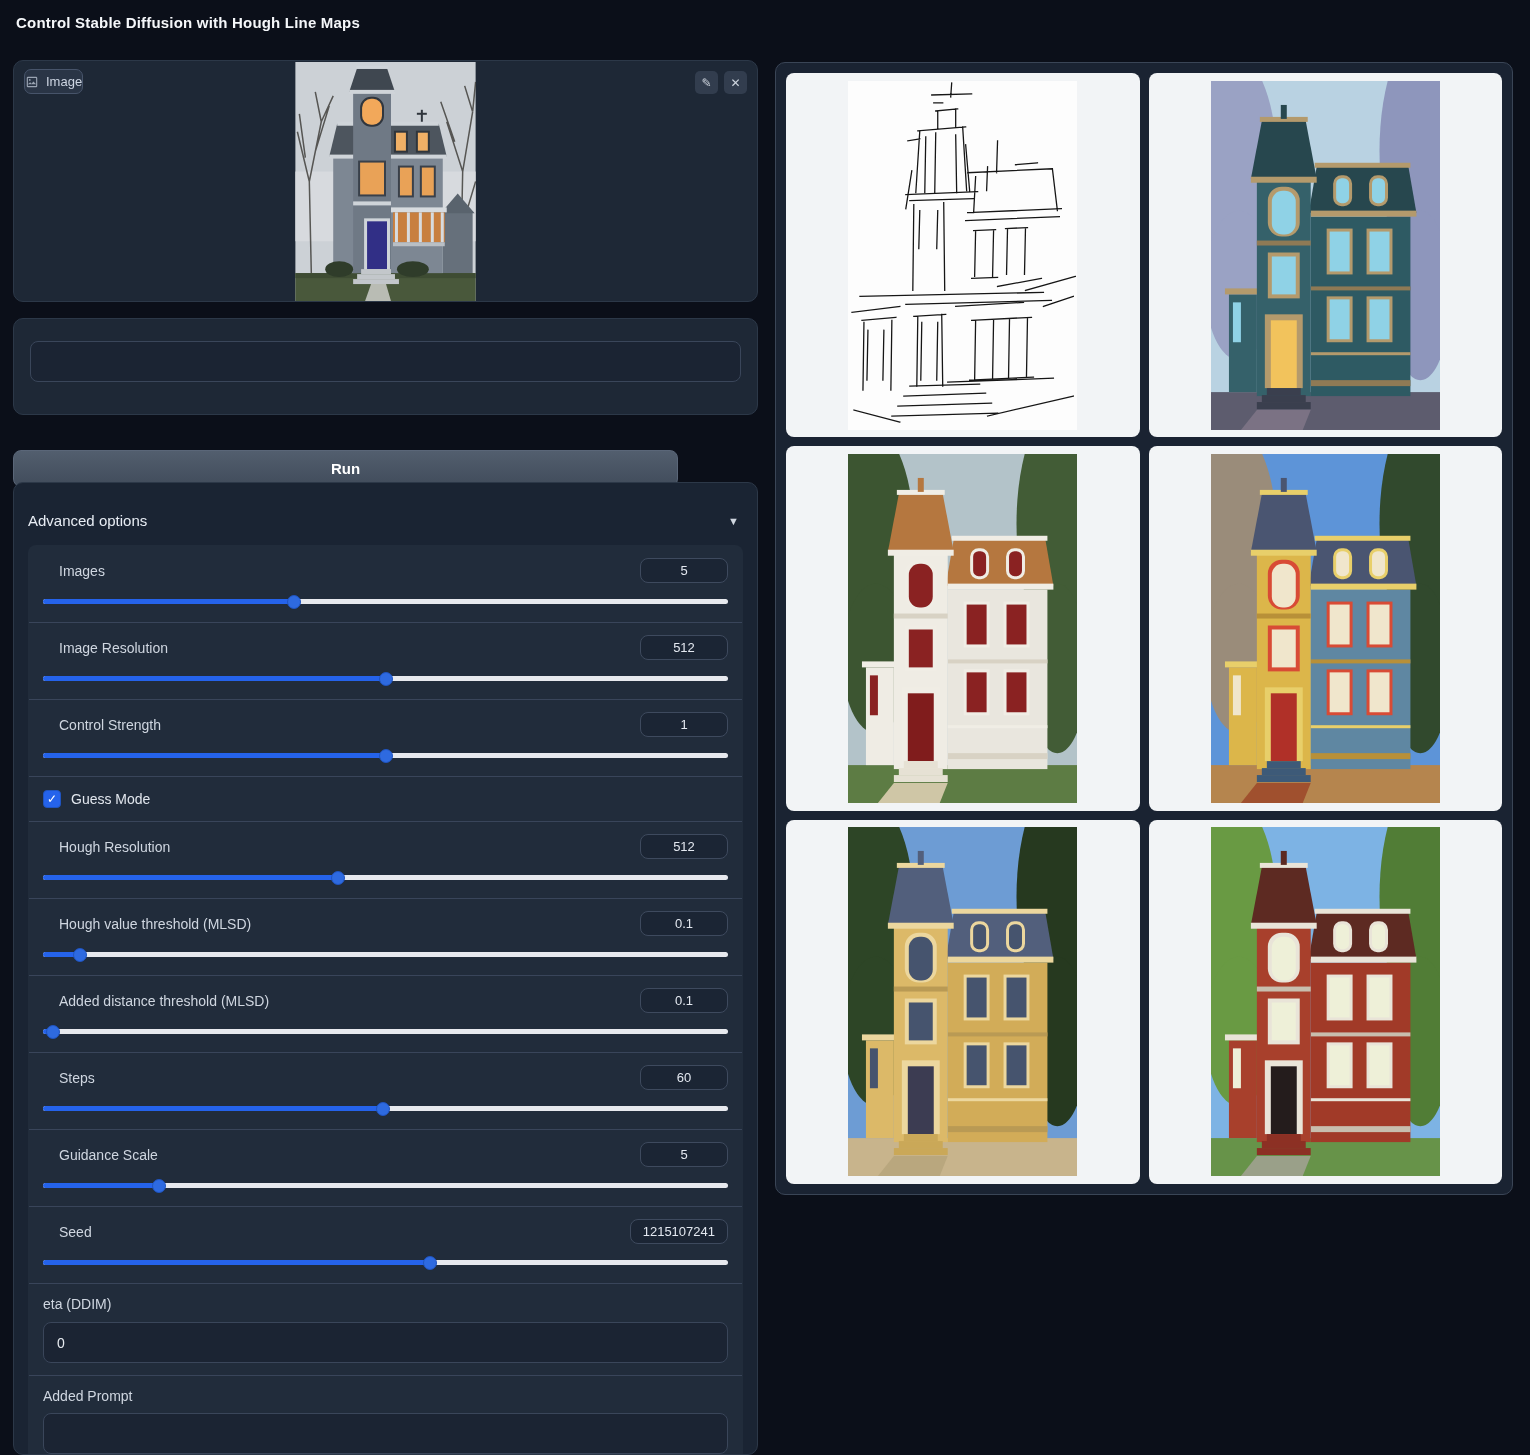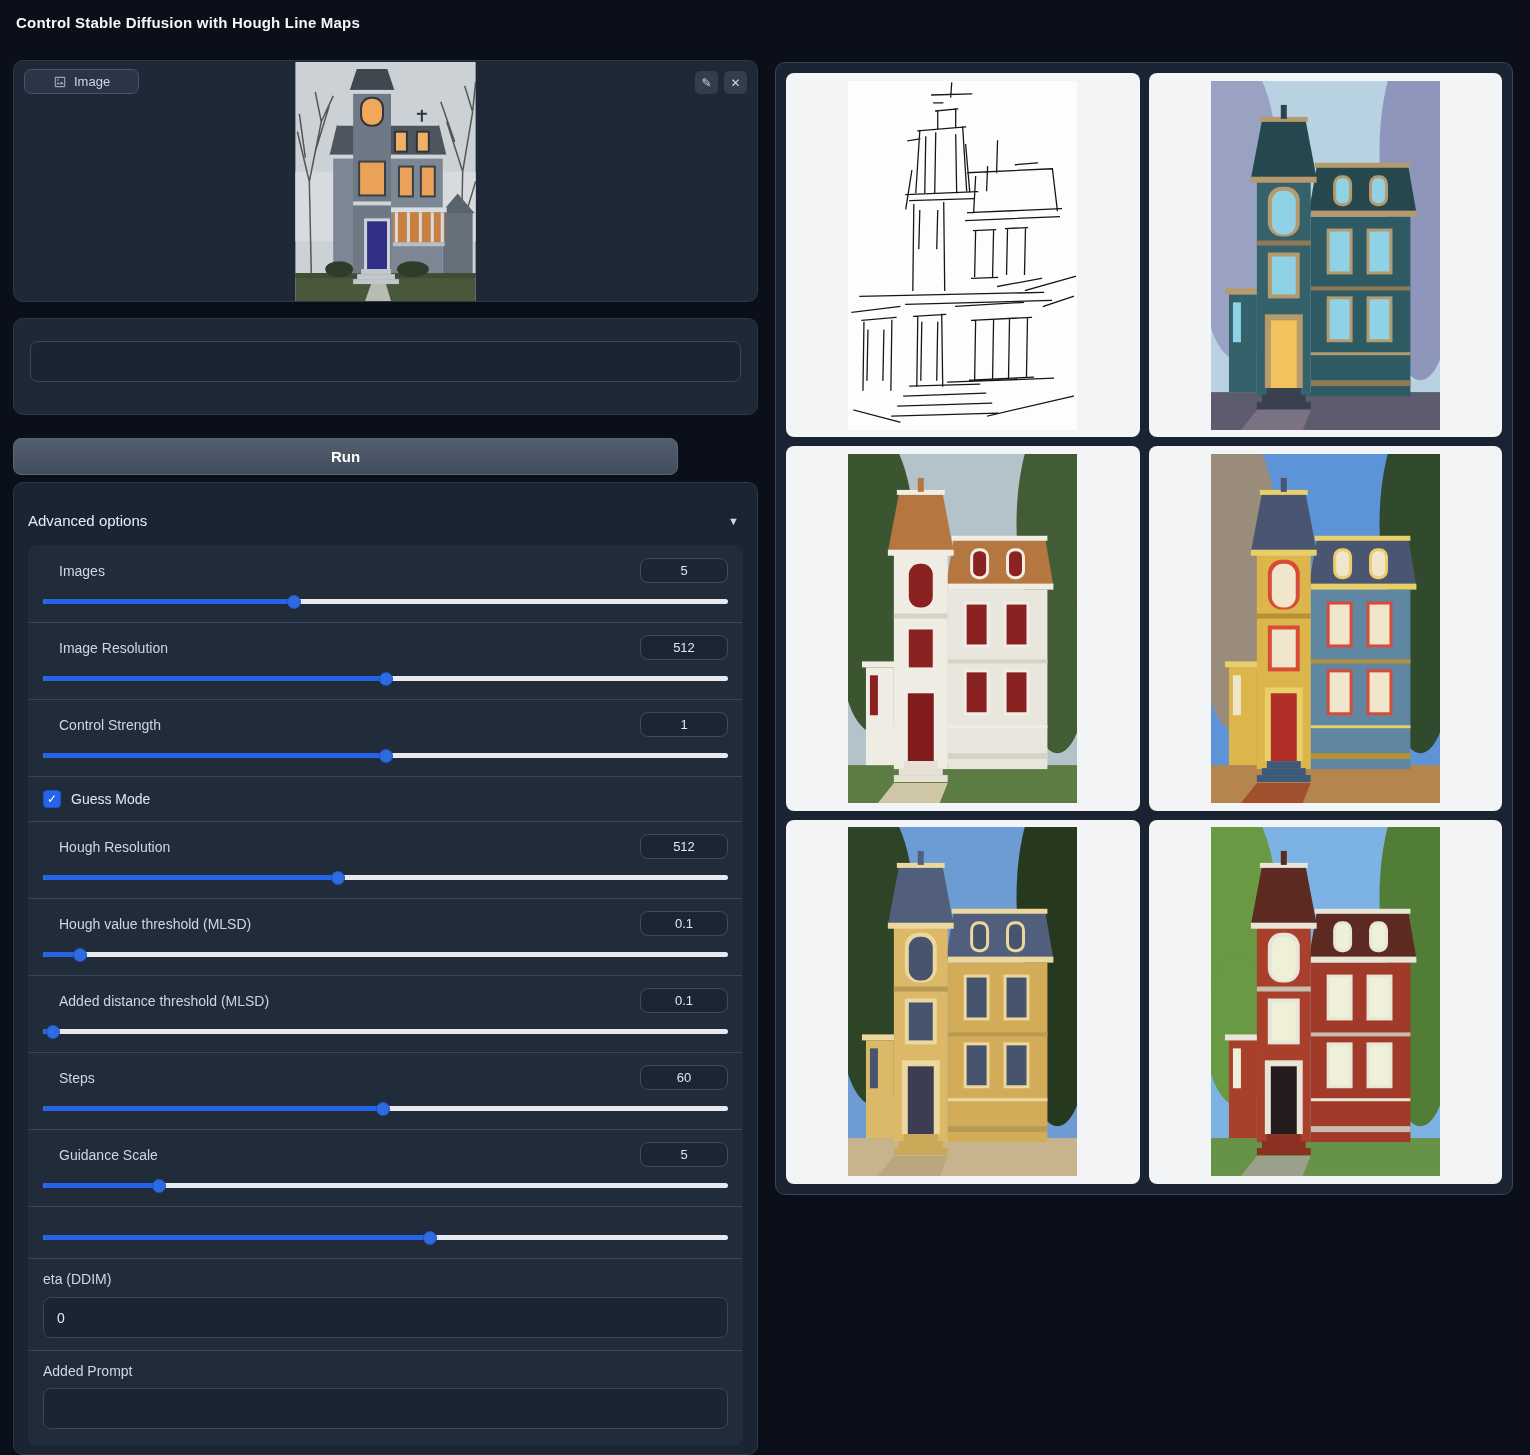--- a/index.html
+++ b/index.html
@@ -13,35 +13,35 @@
     background:var(--background);
     font-family:"Liberation Sans",sans-serif;color:#e7ebf0;
   }
   .page-title{position:absolute;left:16px;top:14px;font-size:15px;font-weight:bold;color:#f5f7fa;letter-spacing:.2px;}
 
   .panel{position:absolute;background:var(--panel);border:1px solid #2c3848;border-radius:10px;}
 
   
   .image-panel{left:13px;top:60px;width:745px;height:242px;overflow:hidden;}
   .image-chip{position:absolute;left:10px;top:8px;display:flex;align-items:center;gap:7px;
-    background:#2a3546;border:1px solid #47546a;border-radius:7px;padding:4px 28px;font-size:13px;color:#cdd5e2;}
+    background:#2a3546;border:1px solid #47546a;border-radius:7px;padding:4px 0;font-size:13px;color:#cdd5e2;}
   .chip-icon{font-size:12px;color:#9aa4b2;display:flex;}
   .panel-btns{position:absolute;right:10px;top:10px;display:flex;gap:6px;}
   .icon-btn{width:23px;height:23px;border-radius:5px;background:#323d4e;border:1px solid #44506300;
     color:#cfd6df;font-size:12px;display:flex;align-items:center;justify-content:center;cursor:pointer;}
   .photo-wrap{position:absolute;left:0;top:0;width:100%;height:100%;display:flex;align-items:center;justify-content:center;}
 
   
   .prompt-panel{left:13px;top:318px;width:745px;height:97px;padding:13px 16px;}
   .field-label{font-size:14px;color:var(--label);}
   .textbox{width:100%;height:41px;margin-top:9px;background:#1b2433;border:1px solid #3a465a;
     border-radius:8px;color:#e7ebf0;font-size:14px;padding:8px 12px;resize:none;font-family:"Liberation Sans",sans-serif;}
 
   
-  .run-button{position:absolute;left:13px;top:438px;width:665px;height:37px;border-radius:8px;
+  .run-button{position:absolute;left:13px;top:450px;width:665px;height:37px;border-radius:8px;
     background:linear-gradient(180deg,#525e6e,#414c5b);border:1px solid #5a6678;color:#ffffff;
     font-weight:bold;font-size:15px;font-family:"Liberation Sans",sans-serif;cursor:pointer;}
 
   
   .advanced-panel{left:13px;top:482px;width:745px;height:973px;background:#1a2433;overflow:hidden;}
   .adv-header{display:flex;align-items:center;justify-content:space-between;padding:29px 18px 12px 14px;cursor:pointer;}
   .adv-header .hdr{font-size:15px;color:#e8edf4;}
   .adv-header .arrow{font-size:11px;color:#cfd6df;}
   .adv-form{margin:4px 14px 14px 14px;background:var(--panelInner);border:1px solid #33405200;border-radius:8px;}
   .row{padding:12px 14px;border-top:1px solid var(--separator);}
@@ -293,20 +293,24 @@
         <span class="field-label">Guidance Scale</span>
         <span class="valbox">5</span>
       </div>
       <div class="track" style="--p: 17%;">
           <div class="fill"></div>
           <div class="knob"></div>
         </div>
     </div>
 
     <div class="row slider-row">
+      <div class="row-top">
+        <span class="field-label">Seed</span>
+        <span class="valbox">1215107241</span>
+      </div>
       <div class="track" style="--p: 56.5%;">
           <div class="fill"></div>
           <div class="knob"></div>
         </div>
     </div>
 
     <div class="row input-row">
       <div class="field-label">eta (DDIM)</div>
       <input class="numbox" type="text" value="0" style="">
     </div>

